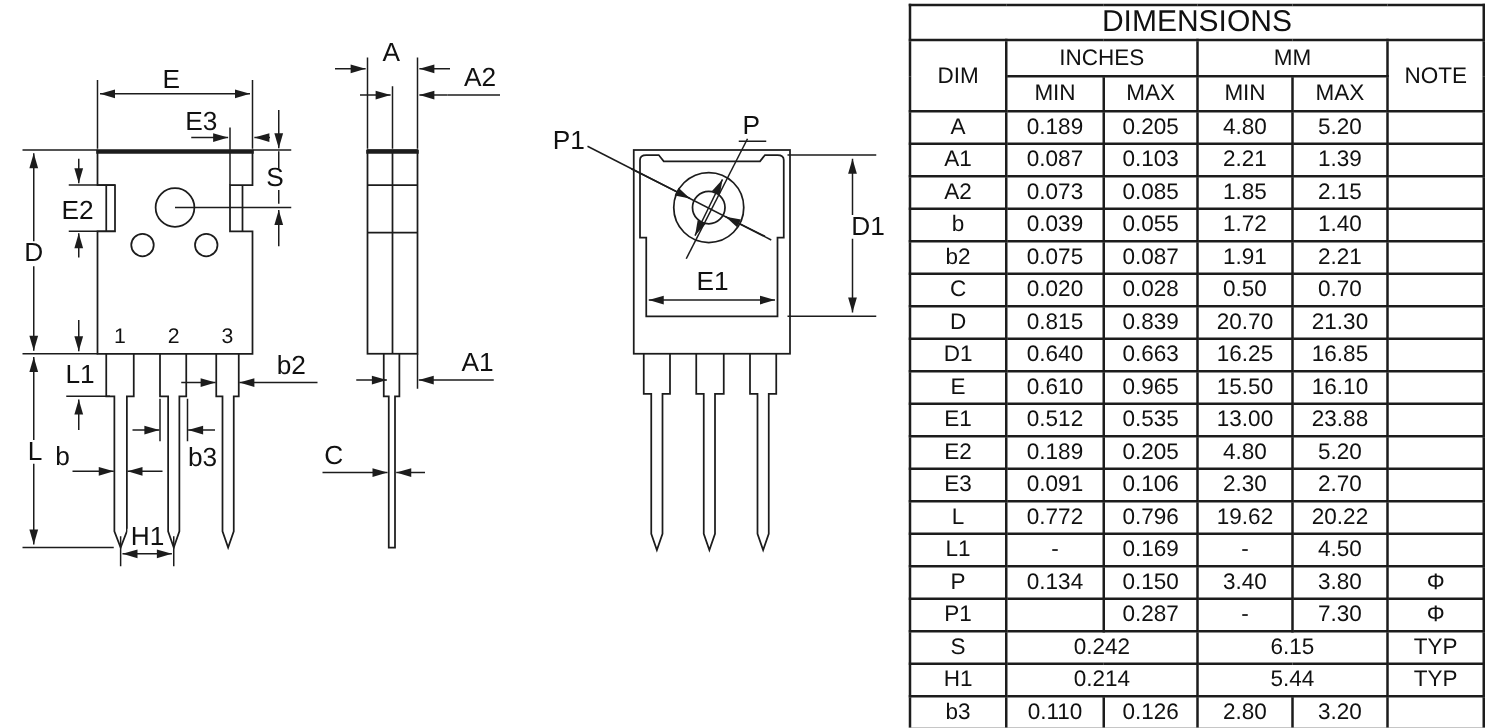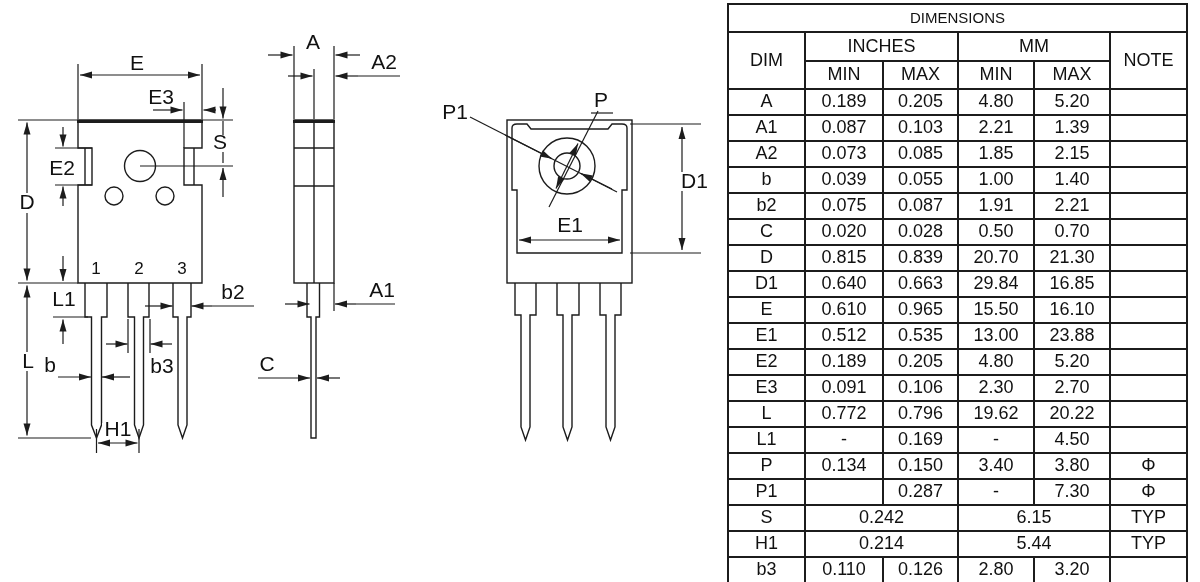--- a/index.html
+++ b/index.html
@@ -19,21 +19,21 @@
 
   #dims-table{
     position:absolute;left:727px;top:3px;width:459px;height:573px;
     border-collapse:collapse;table-layout:fixed;
   }
   #dims-table th,#dims-table td{
     border:2px solid #1c1c1c;text-align:center;vertical-align:middle;
     font-weight:normal;font-size:18px;padding:0;line-height:1.1;
     overflow:hidden;white-space:nowrap;
   }
-  #dims-table .title-row th{font-size:15px;height:26px;}
+  #dims-table .title-row th{font-size:24px;height:26px;}
   #dims-table .grp-row th{height:27px;}
   #dims-table .mm-row th{height:26px;}
 </style>
 </head>
 <body>
 
 <svg id="drawing" width="720" height="582" viewBox="0 0 720 582" xmlns="http://www.w3.org/2000/svg">
   <defs>
     <marker id="ah" markerUnits="userSpaceOnUse" markerWidth="14" markerHeight="9" refX="12.5" refY="4" orient="auto-start-reverse">
       <path d="M0.5,0.5 L12.5,4 L0.5,7.5 Z" fill="#1c1c1c"></path>
@@ -203,21 +203,21 @@
         <td>0.073</td>
         <td>0.085</td>
         <td>1.85</td>
         <td>2.15</td>
         <td></td>
       </tr>
       <tr style="height: 26px;">
         <td>b</td>
         <td>0.039</td>
         <td>0.055</td>
-        <td>1.00</td>
+        <td>1.72</td>
         <td>1.40</td>
         <td></td>
       </tr>
       <tr style="height: 26px;">
         <td>b2</td>
         <td>0.075</td>
         <td>0.087</td>
         <td>1.91</td>
         <td>2.21</td>
         <td></td>
@@ -235,21 +235,21 @@
         <td>0.815</td>
         <td>0.839</td>
         <td>20.70</td>
         <td>21.30</td>
         <td></td>
       </tr>
       <tr style="height: 26px;">
         <td>D1</td>
         <td>0.640</td>
         <td>0.663</td>
-        <td>29.84</td>
+        <td>16.25</td>
         <td>16.85</td>
         <td></td>
       </tr>
       <tr style="height: 26px;">
         <td>E</td>
         <td>0.610</td>
         <td>0.965</td>
         <td>15.50</td>
         <td>16.10</td>
         <td></td>

